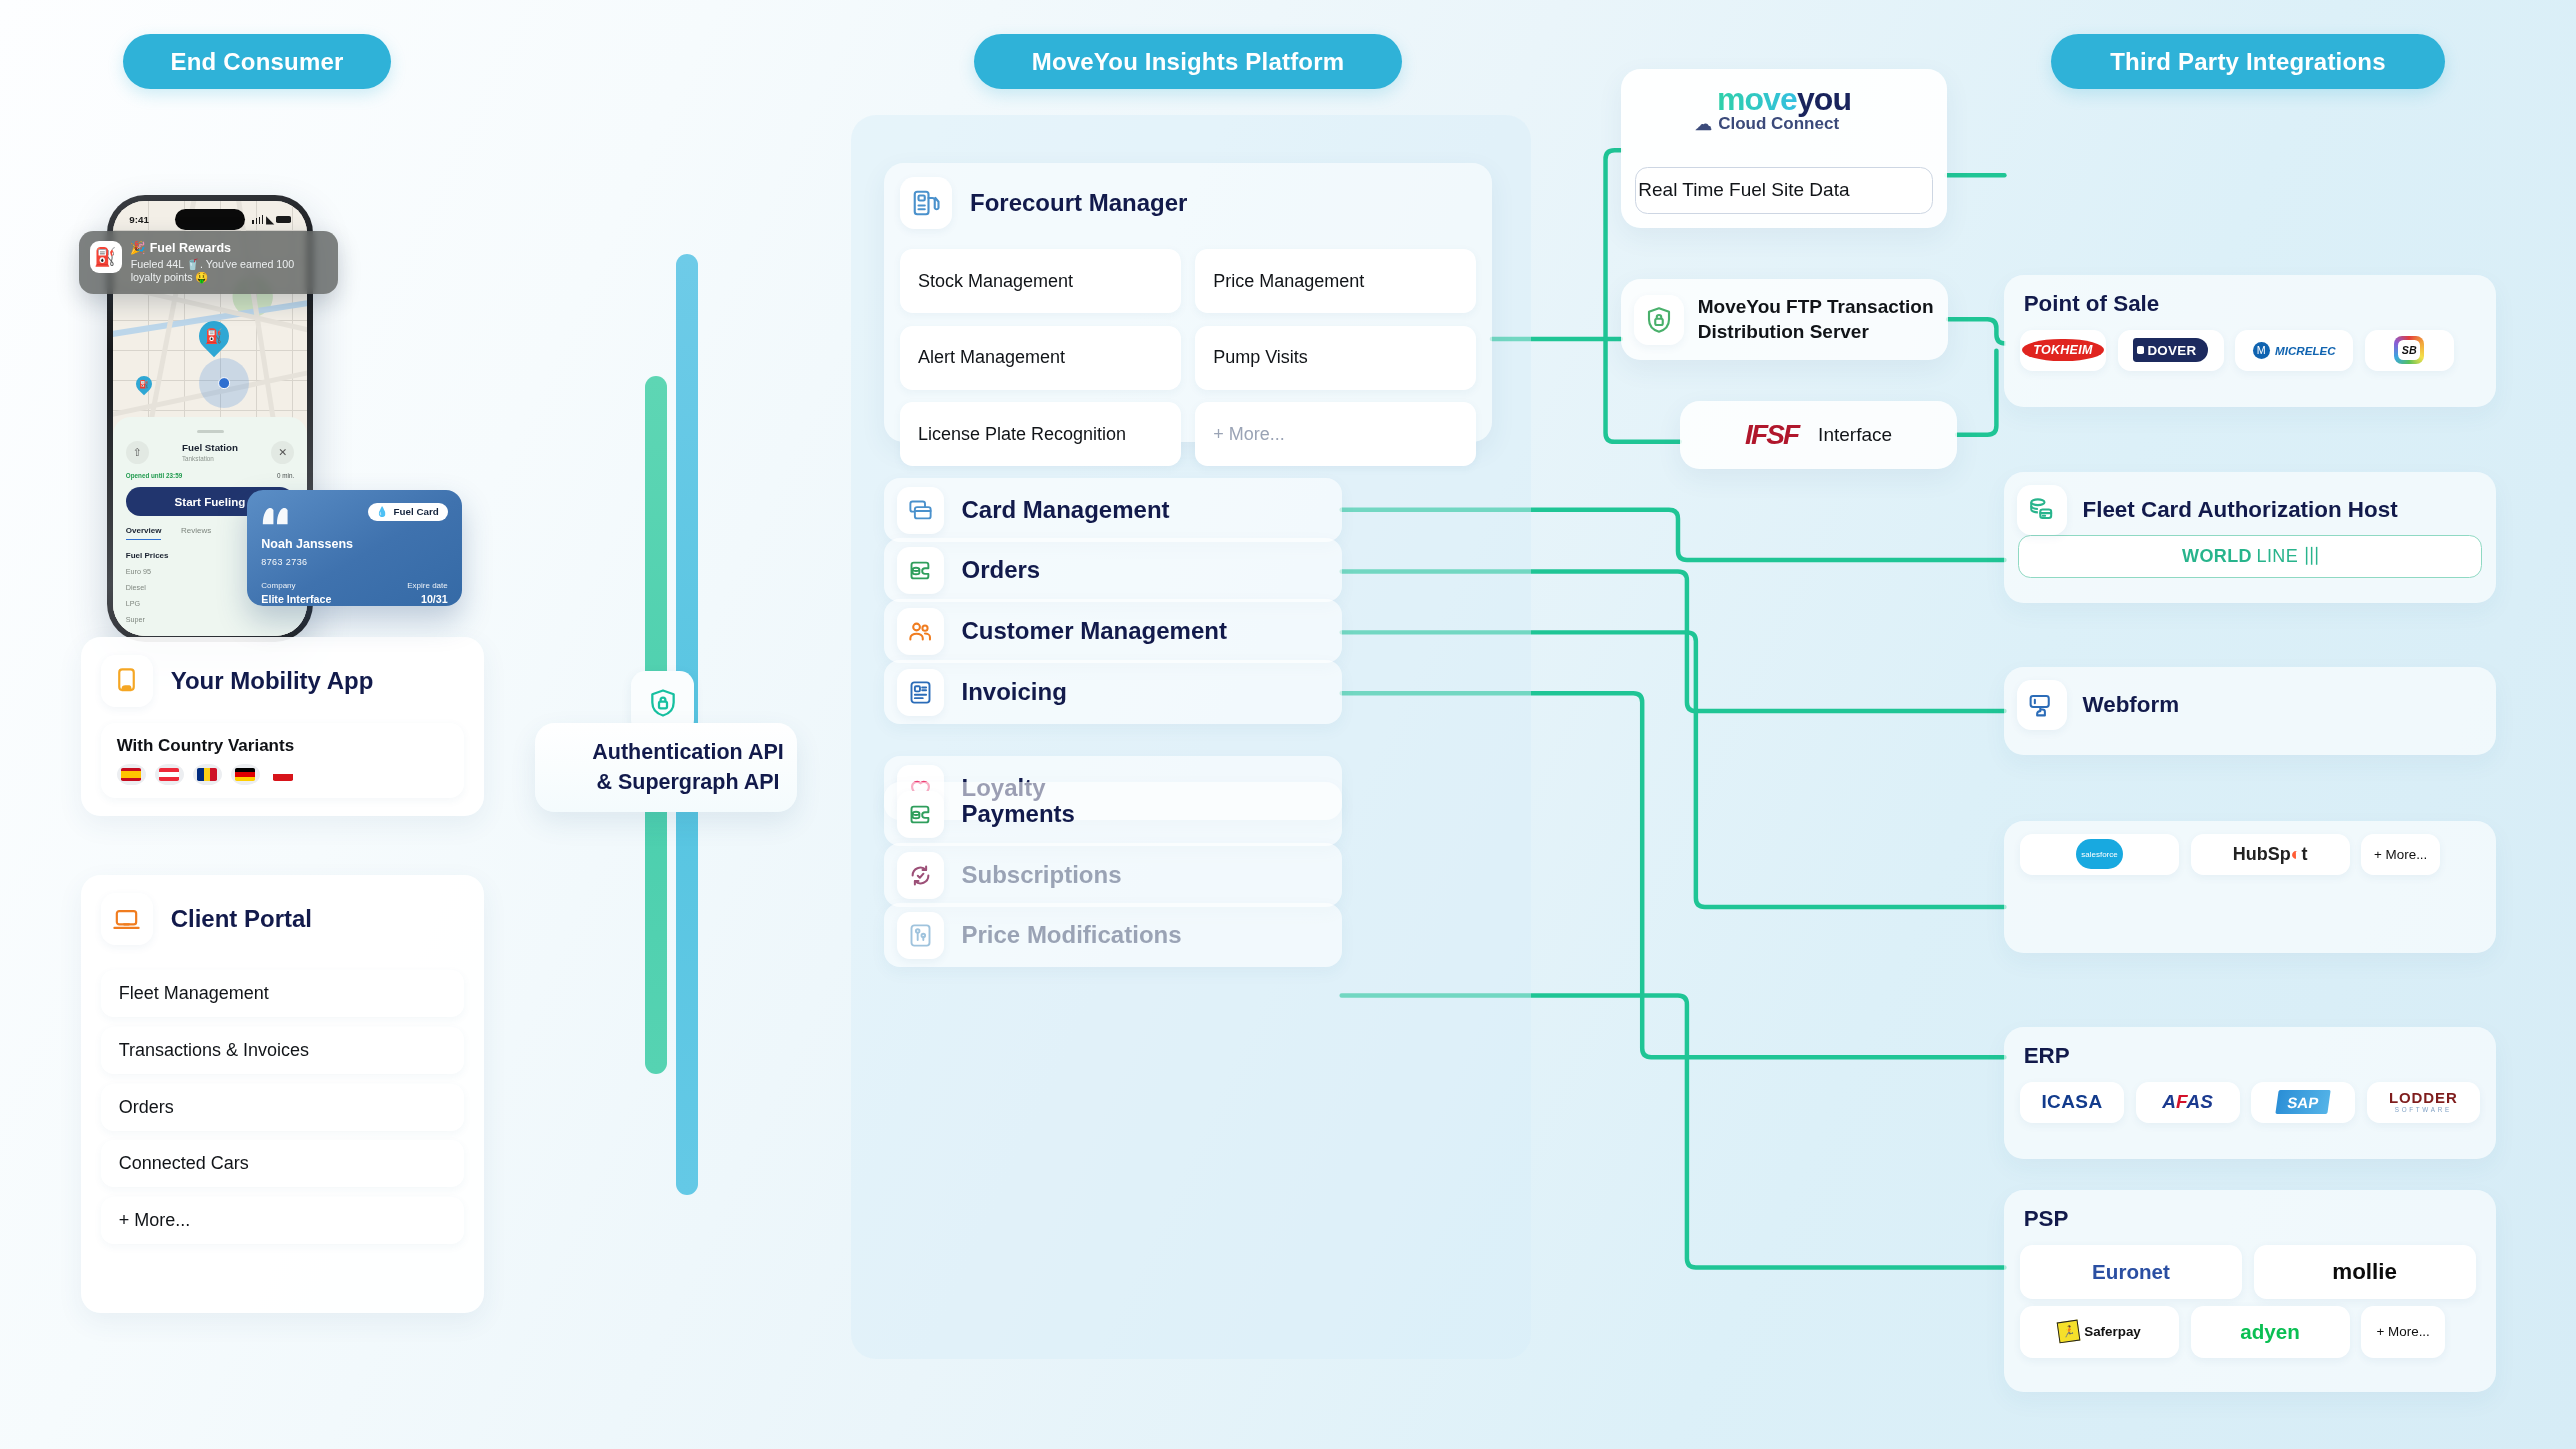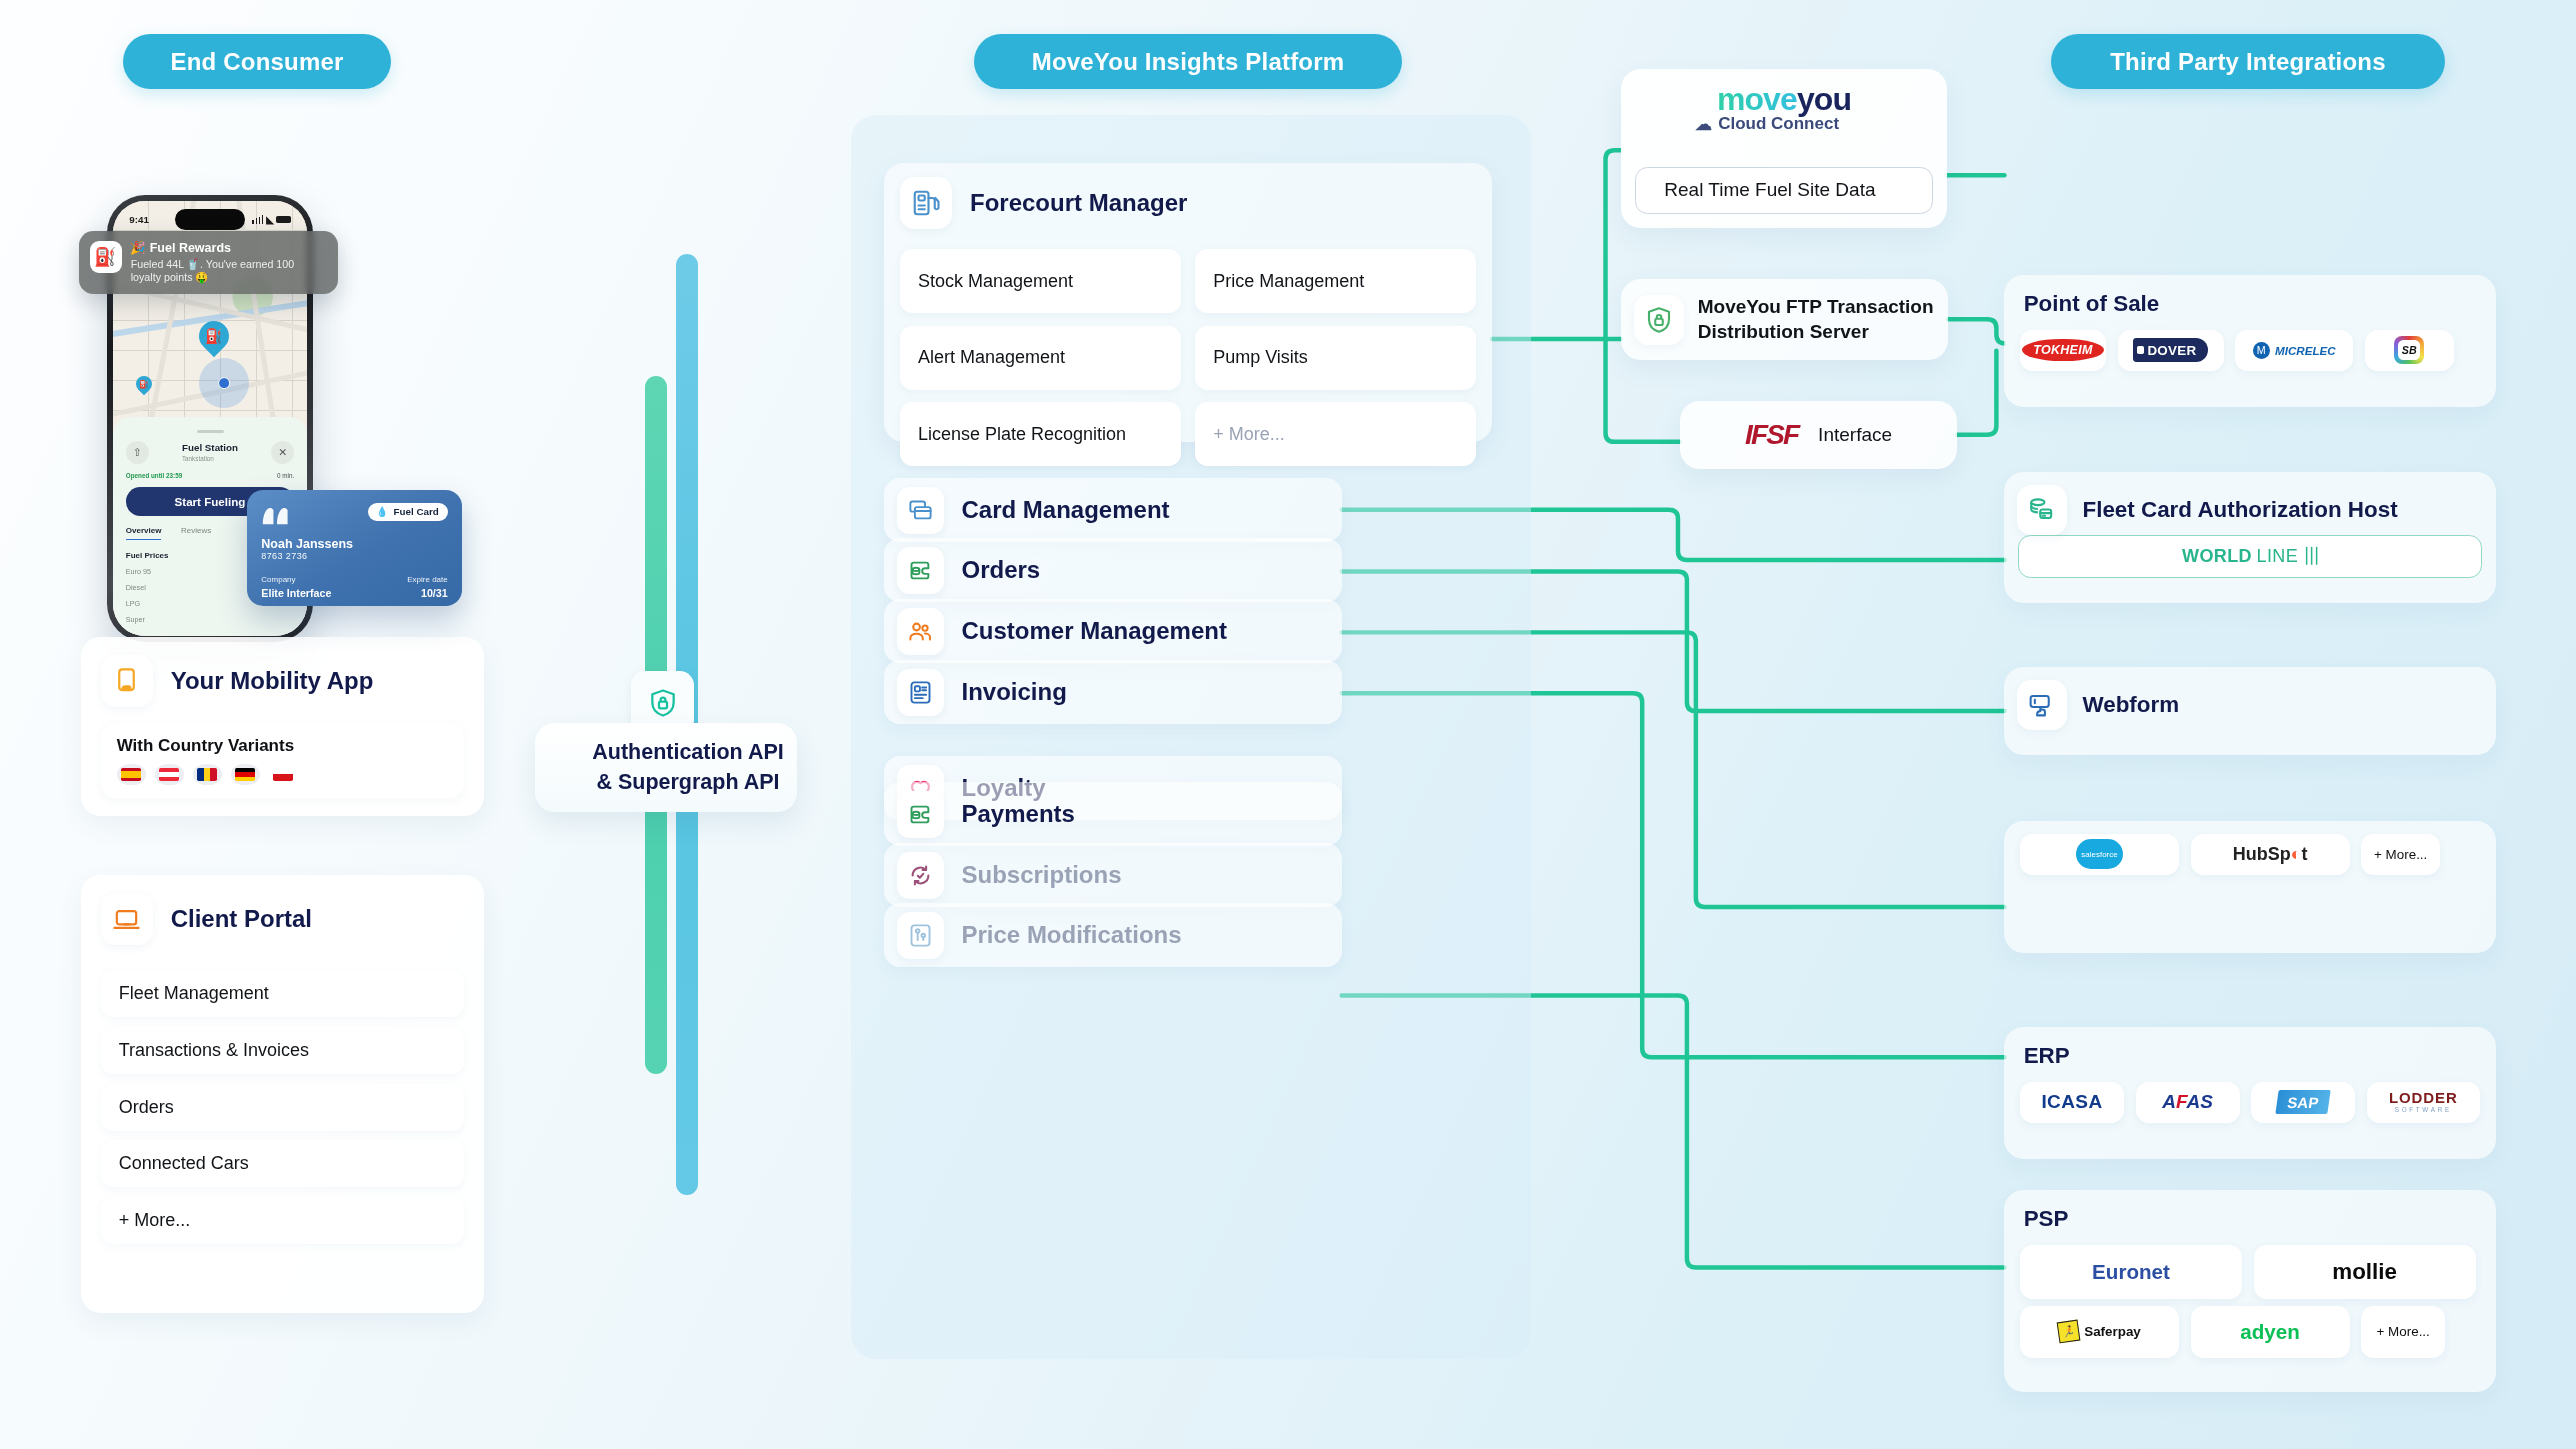--- a/index.html
+++ b/index.html
@@ -137,21 +137,21 @@
     position:absolute; left:247px; top:490px; width:215px; height:116px; border-radius:16px;
     background: linear-gradient(150deg,#5b8ec6,#3f72ae 55%,#356aa6);
     z-index: 18; color:#fff; padding: 12.5px 14.3px;
     box-shadow: 0 14.3px 30px rgba(30,70,120,.26);
   }
   #fc-top { display:flex; justify-content:space-between; align-items:flex-start; }
   #fc-logo { width:39px;height:23px; }
   #fc-badge { background:#fff; color:#14233c; border-radius:894px; font-size:9.8px; font-weight:600;
     padding:3.6px 9px; display:flex; align-items:center; gap:4.5px; }
   #fc-name { font-size:12.5px; font-weight:700; margin-top:11.6px; }
-  #fc-num { font-size:9px; opacity:.95; margin-top:0; letter-spacing:0.4px; }
+  #fc-num { font-size:9px; opacity:.95; margin-top:6px; letter-spacing:0.4px; }
   #fc-bottom { display:flex; justify-content:space-between; margin-top:14.3px; }
   .fc-lbl { font-size:8px; opacity:.9; }
   .fc-val { font-size:10.7px; font-weight:700; margin-top:2.7px; }
 
   #card-mobility { left: 81px; top: 637px; width: 403px; height: 179px; }
   #card-client { left: 81px; top: 875px; width: 403px; height: 438px; }
   .card-head { display:flex; align-items:center; gap:18px; padding: 18px 19.7px 0; }
   .card-head .iconbox { width:52px; height:52px; }
   .card-head .t { font-size: 24px; font-weight: 700; color:#121a4b; }
   #variants-box { position:absolute; left:19.7px; right:19.7px; top:86px; height: 75px;
@@ -198,21 +198,21 @@
 
   
   #cloudconnect { left: 1621px; top: 69px; width: 326px; height: 159px;
     background: rgba(255,255,255,.93); }
   #cc-logo { position:absolute; left:0; right:0; top:14.3px; display:flex; flex-direction:column; align-items:center; }
   #cc-word { font-size:32px; font-weight:800; letter-spacing:-0.9px; line-height:1; }
   #cc-move { background: linear-gradient(90deg,#2fd0a8,#33bfe0); -webkit-background-clip:text; background-clip:text; color:transparent; }
   #cc-you { color:#19235c; }
   #cc-sub { font-size:17px; font-weight:700; color:#3b4a7a; display:flex; align-items:center; gap:6.3px; margin-top:-1.8px; margin-left:-34px; }
   #cc-field { position:absolute; left:14.3px; right:14.3px; bottom:14.3px; height:47px; border-radius:12.5px;
-    background:#fff; border:0.9px solid #cdd6e3; display:flex; align-items:center; padding-left:28px;
+    background:#fff; border:0.9px solid #cdd6e3; display:flex; align-items:center; padding-left:2px;
     font-size:19px; color:#111418; }
 
   #ftp-box { left: 1621px; top: 279px; width: 327px; height: 81px;
     background: rgba(255,255,255,.78); display:flex; align-items:center; gap:14.3px; padding-left:12.5px; }
   #ftp-box .iconbox { width:50px; height:50px; }
   #ftp-text { font-size:19px; font-weight:600; color:#111418; line-height:1.3; }
 
   #ifsf-box { left: 1680px; top: 401px; width: 277px; height: 68px;
     background: rgba(255,255,255,.85); display:flex; align-items:center; justify-content:center; gap:19.7px; }
   #ifsf-logo { font-size:28px; font-weight:900; font-style:italic; color:#b0172c; letter-spacing:-1.8px; }

